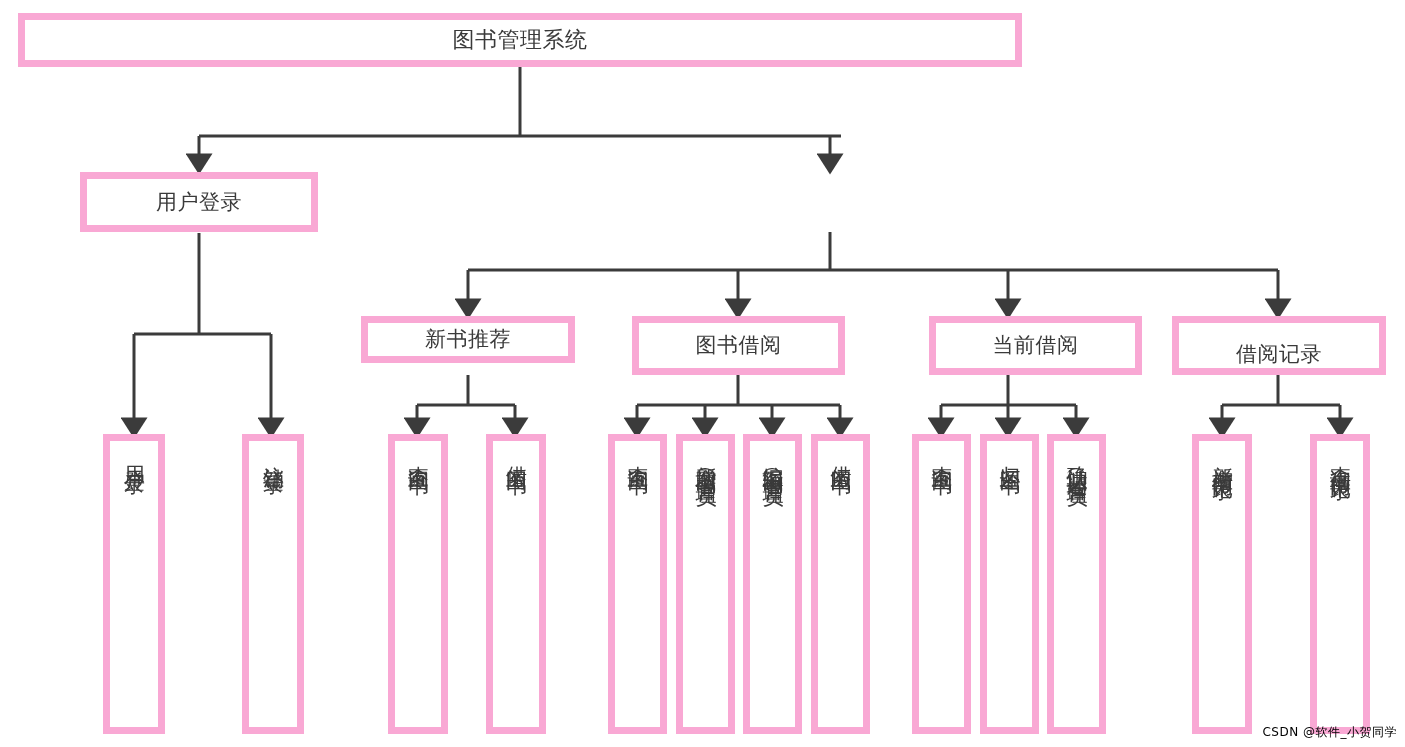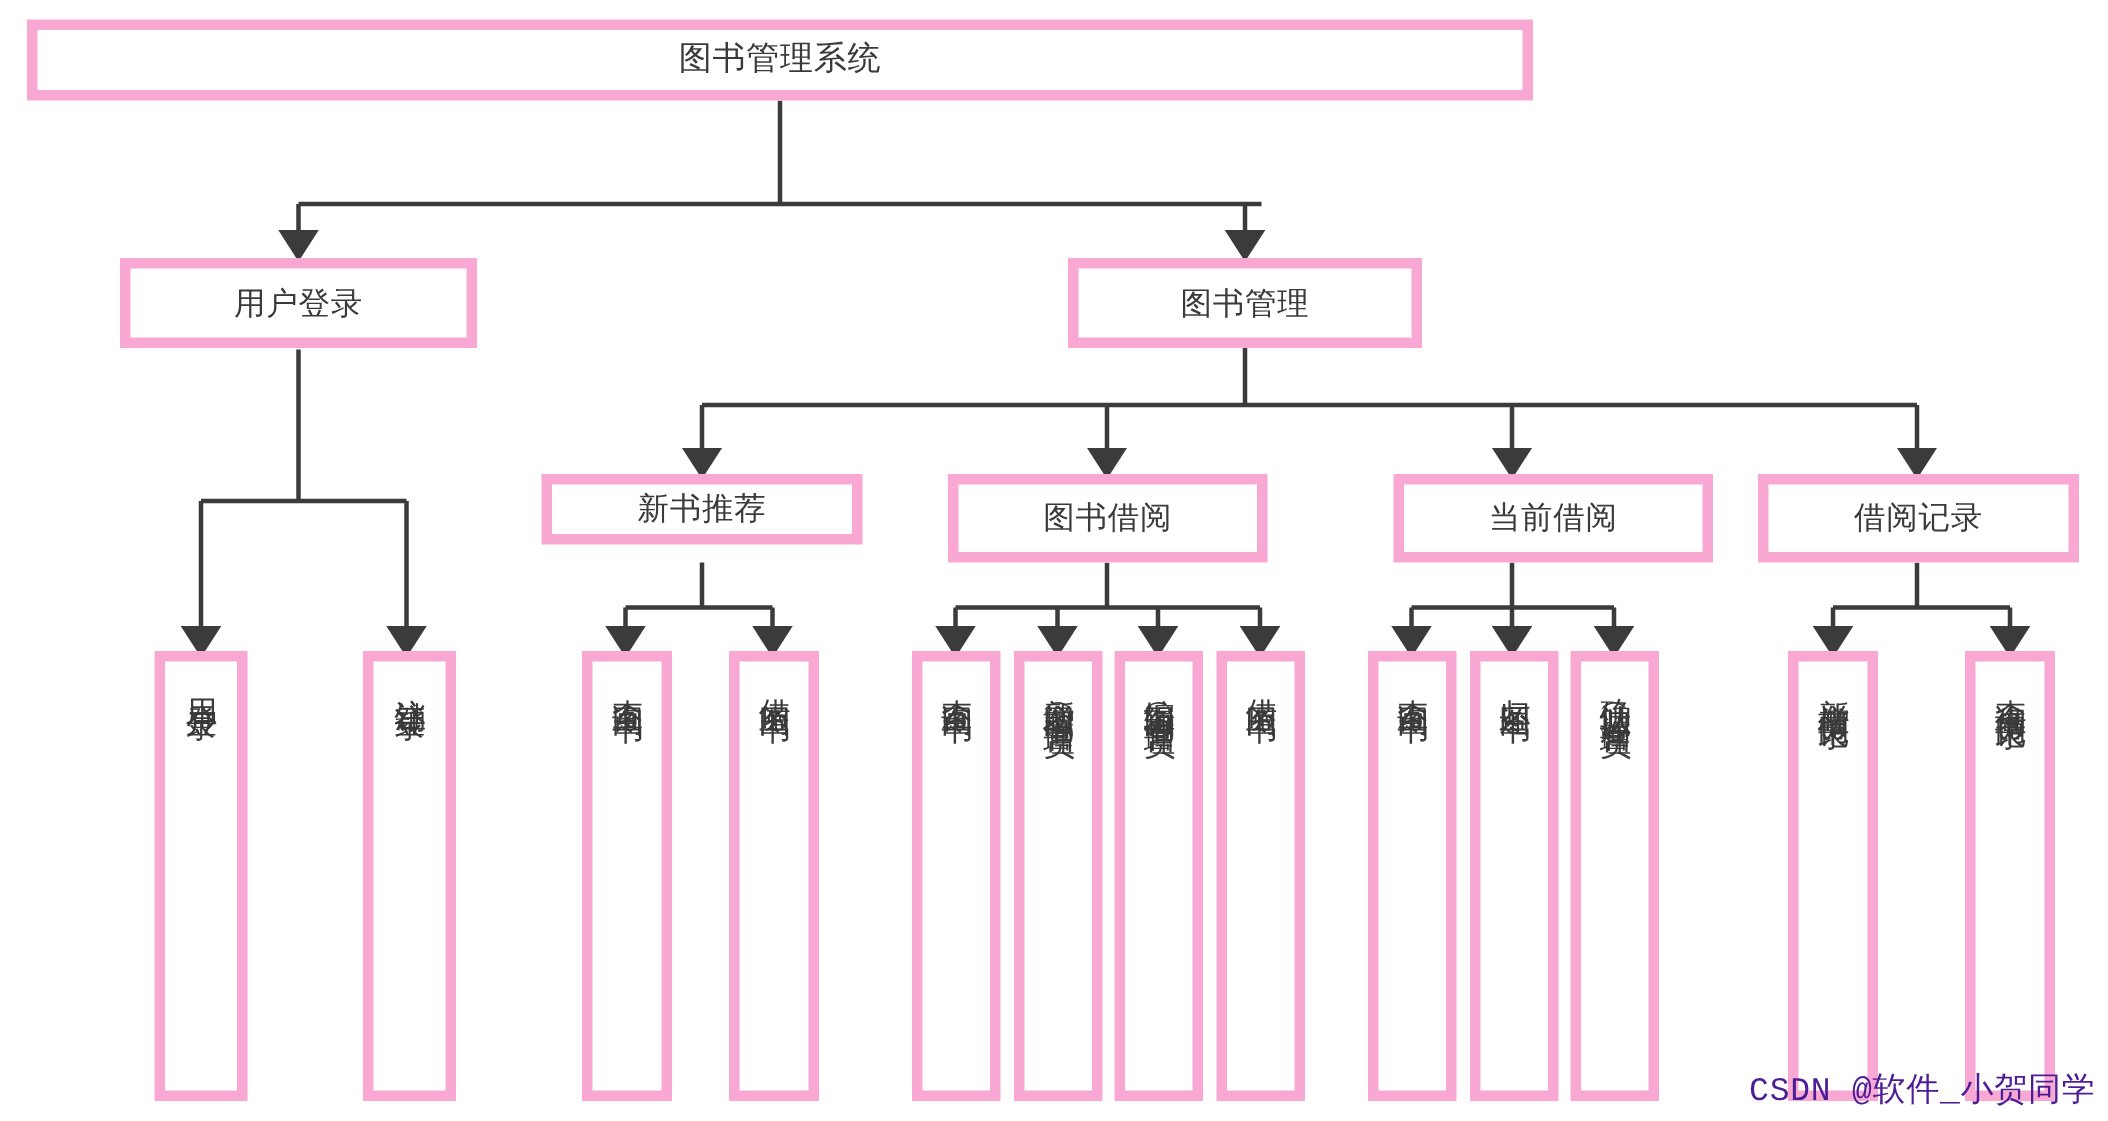--- a/index.html
+++ b/index.html
@@ -61,26 +61,25 @@
     text-orientation: upright;
     font-size: 21px;
     letter-spacing: 3px;
     line-height: 1.0;
     white-space: nowrap;
   }
   #watermark {
     position: absolute;
     right: 8px;
     bottom: 6px;
-    font-size: 22px;
-    color: #4c1d95;
+    font-size: 12px;
+    color: #000000;
     letter-spacing: 0.5px;
     z-index: 5;
     white-space: nowrap;
-    font-family: Liberation Mono, monospace;
   }
 </style>
 </head>
 <body>
 
 <div id="diagram-root">
 
   <svg id="edge-layer" viewBox="0 0 1405 747" xmlns="http://www.w3.org/2000/svg">
     <defs>
       <marker id="arrowhead" markerWidth="9" markerHeight="9" refX="3.2" refY="4.5" orient="auto" markerUnits="strokeWidth">
@@ -131,34 +130,31 @@
     </g>
   </svg>
 
   <div class="node root horizontal" style="left:18px; top:13px; width:1004px; height:54px;">
     <span class="node-label">图书管理系统</span>
   </div>
 
   <div class="node horizontal" style="left:80px; top:172px; width:238px; height:60px;">
     <span class="node-label">用户登录</span>
   </div>
-  <div class="node horizontal" style="left:712px; top:172px; width:236px; height:60px;">
-    <span class="node-label">图书管理</span>
-  </div>
 
   <div class="node horizontal" style="left:361px; top:316px; width:214px; height:47px;">
     <span class="node-label">新书推荐</span>
   </div>
   <div class="node horizontal" style="left:632px; top:316px; width:213px; height:59px;justify-content:center;">
     <span class="node-label">图书借阅</span>
   </div>
   <div class="node horizontal" style="left:902px; top:316px; width:213px; height:59px;margin-left:27px;">
     <span class="node-label">当前借阅</span>
   </div>
-  <div class="node horizontal" style="left:1172px; top:316px; width:214px; height:59px;">
+  <div class="node horizontal" style="left:1172px; top:316px; width:214px; height:59px;align-items:flex-end;">
     <span class="node-label">借阅记录</span>
   </div>
 
   <div class="node vertical" style="left:103px; top:434px; width:62px; height:300px;">
     <span class="node-label">用户登录</span>
   </div>
   <div class="node vertical" style="left:242px; top:434px; width:62px; height:300px;">
     <span class="node-label">注销登录</span>
   </div>
 

